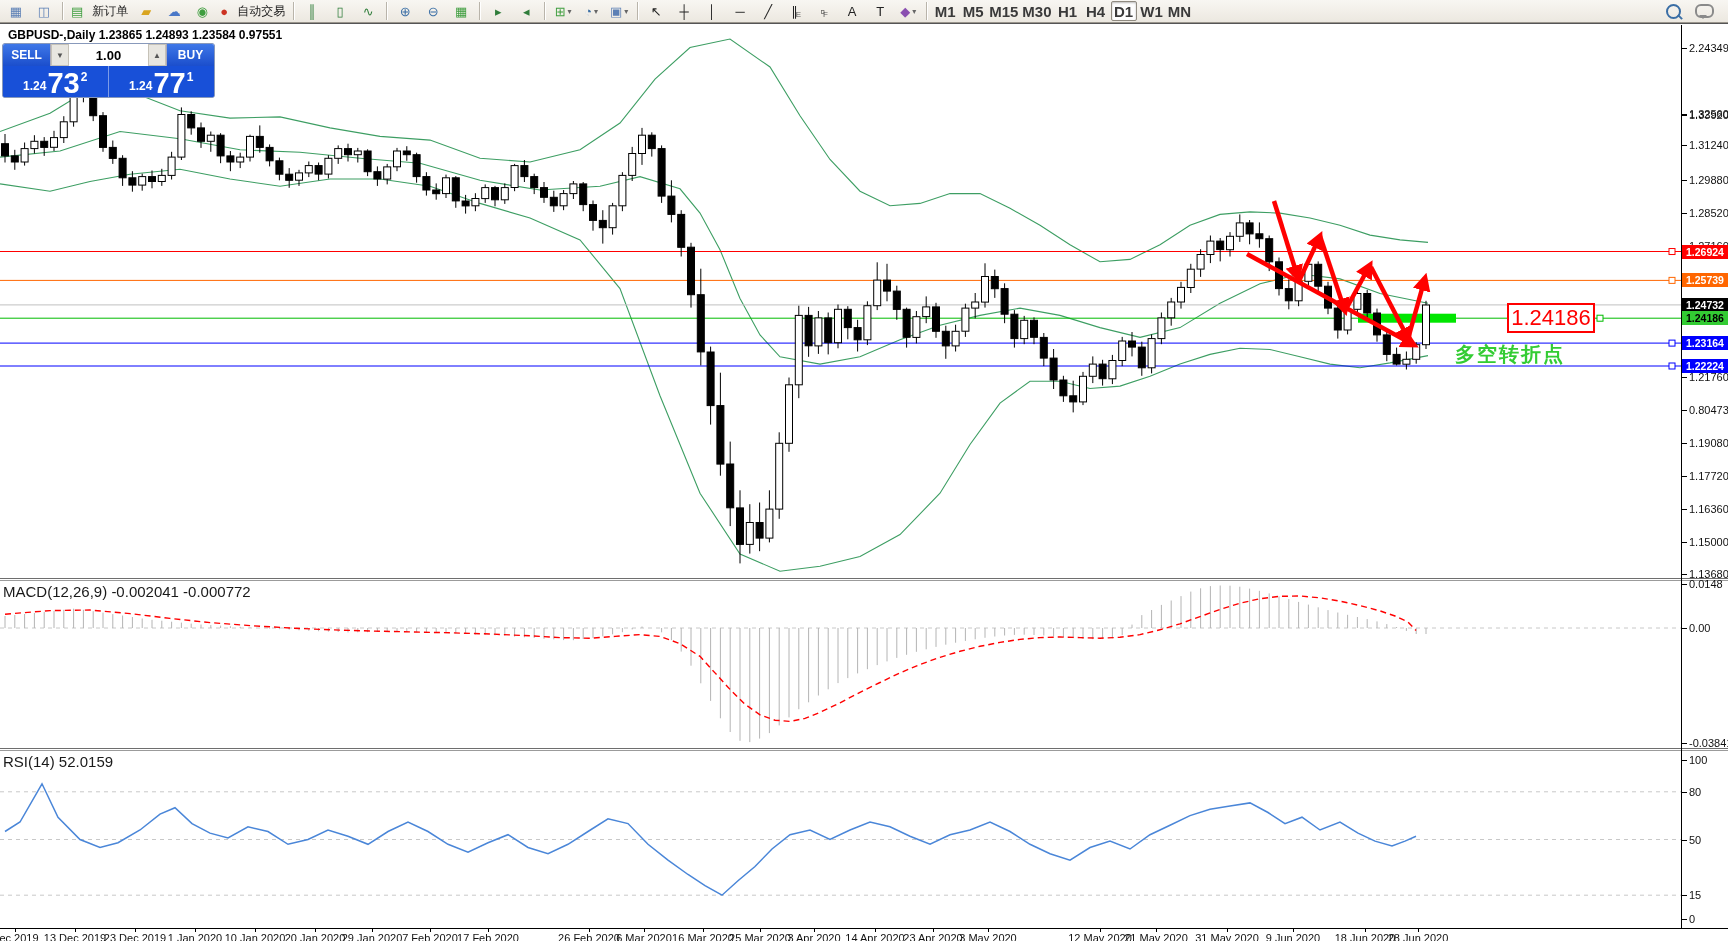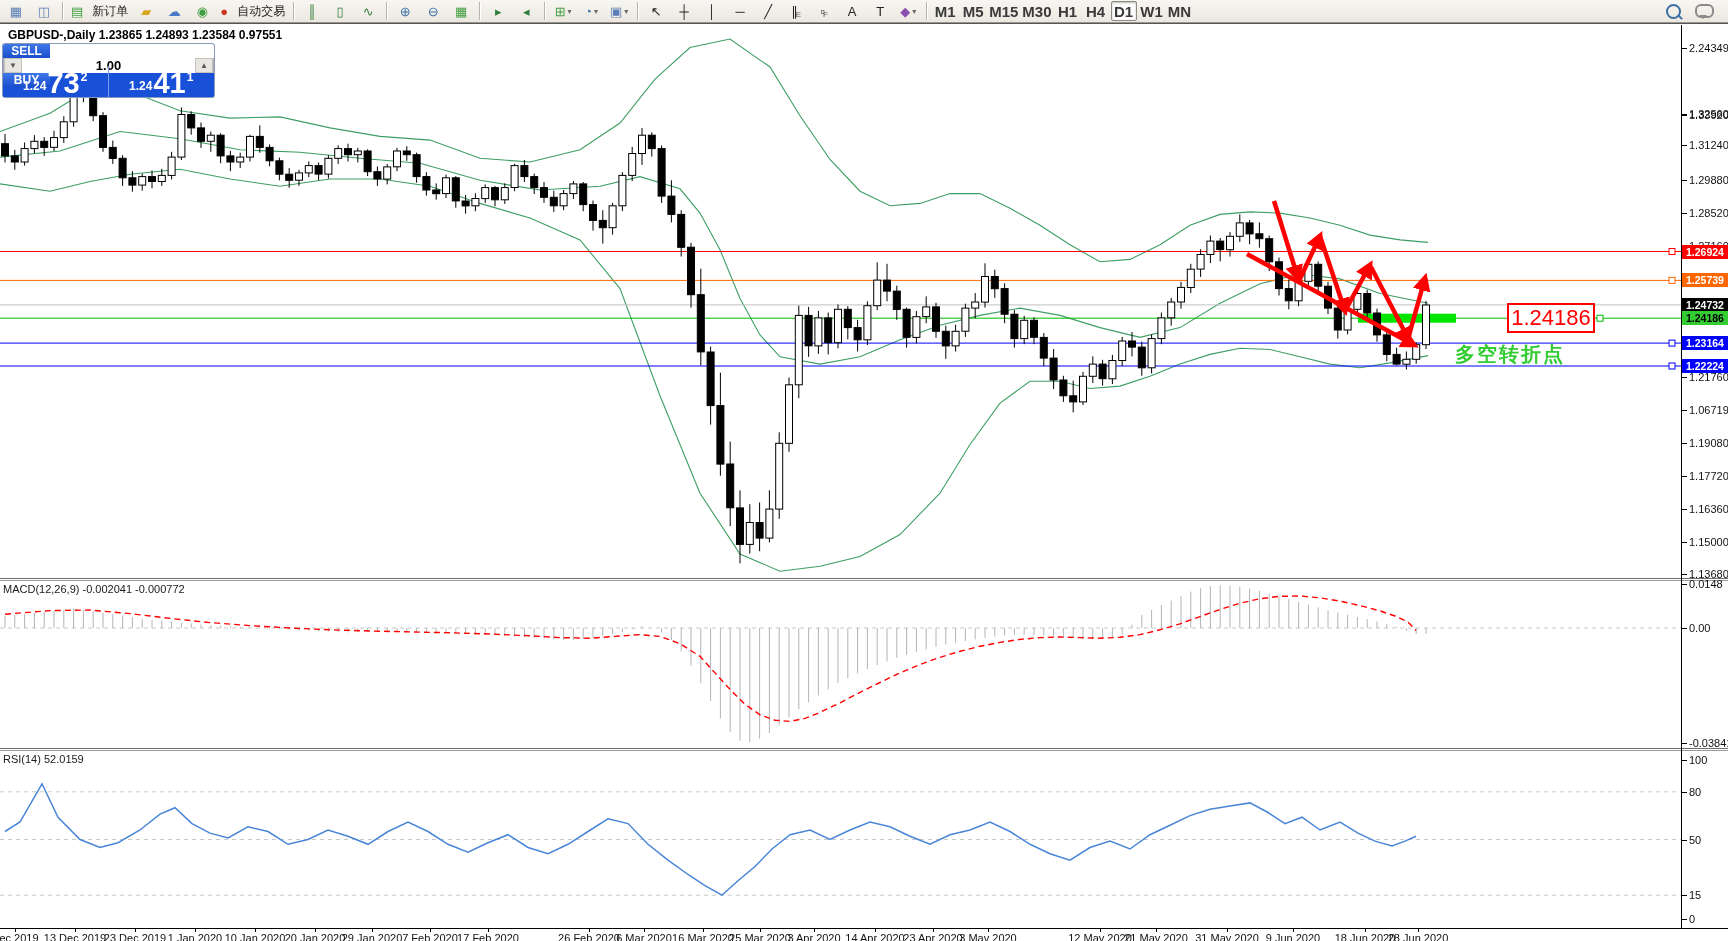--- a/index.html
+++ b/index.html
@@ -34,25 +34,25 @@
   .axis-v{position:absolute;left:1681px;top:1px;width:1px;height:903px;background:#000;}
   .sep1{position:absolute;left:0;width:1728px;height:1px;background:#6e6e6e;}
   .sep2{position:absolute;left:0;width:1728px;height:1px;background:#fff;border-top:1px solid #9b9b9b;}
   #x-axis-line{position:absolute;left:0;top:904px;width:1728px;height:1px;background:#000;}
   .ytick{position:absolute;left:1689px;transform:translateY(-50%);font-size:11px;color:#111;white-space:nowrap;}
   .ytick:before{content:"";position:absolute;left:-7px;top:50%;width:5px;height:1px;background:#000;}
   .ptag{position:absolute;left:1682px;transform:translateY(-50%);height:14px;line-height:14px;
         font-size:10.5px;font-weight:bold;padding:0 4px;min-width:40px;}
   .xlab{position:absolute;top:908px;transform:translateX(-50%);font-size:11px;color:#111;white-space:nowrap;}
   .xtick{position:absolute;top:904px;width:1px;height:4px;background:#000;}
-  .paneLabel{position:absolute;font-size:11px;color:#1a1a1a;z-index:4;}
+  .paneLabel{position:absolute;font-size:15px;color:#1a1a1a;z-index:4;}
   
   #oneclick{position:absolute;left:2px;top:19px;width:211px;z-index:6;
      border:1px solid #8899bb;border-radius:3px;overflow:hidden;background:#1850d8;}
-  #oc-top{display:flex;height:22px;background:#fff;flex-direction:column;}
+  #oc-top{display:flex;height:22px;background:#fff;}
   .oc-btn{width:47px;background:linear-gradient(#3f78e8,#1b4ecc);color:#fff;font-size:12px;font-weight:bold;
      display:flex;align-items:center;justify-content:center;}
   #oc-vol{flex:1;display:flex;border-left:1px solid #aab;border-right:1px solid #aab;}
   .oc-spin{width:16px;background:#e8e6e0;color:#555;font-size:8px;display:flex;align-items:center;justify-content:center;border:1px solid #c6c2b8;}
   #oc-vol-val{flex:1;display:flex;align-items:center;justify-content:center;font-size:13px;font-weight:bold;color:#000;background:#fff;}
   #oc-prices{display:flex;height:31px;background:#1850d8;color:#fff;}
   .oc-half{width:50%;position:relative;display:flex;align-items:flex-end;justify-content:center;padding-bottom:1px;box-sizing:border-box;}
   .oc-half.sell{border-right:1px solid #7c9be8;}
   .pr-small{font-size:12px;font-weight:bold;margin:0 1px 3px 0;}
   .pr-big{font-size:29px;font-weight:bold;line-height:26px;}
@@ -196,21 +196,21 @@
         <div class="oc-btn">BUY</div>
       </div>
       <div id="oc-prices">
         <div class="oc-half sell">
           <span class="pr-small">1.24</span>
           <span class="pr-big">73</span>
           <span class="pr-sup">2</span>
         </div>
         <div class="oc-half">
           <span class="pr-small">1.24</span>
-          <span class="pr-big">41</span>
+          <span class="pr-big">77</span>
           <span class="pr-sup">1</span>
         </div>
       </div>
     </div>
 
     <svg id="svg-main" width="1681" height="553">
         <path d="M0.0,106.5 L50.0,88.3 L90.0,63.9 L130.0,66.3 L180.0,85.8 L230.0,93.1 L280.0,91.9 L330.0,102.9 L380.0,111.4 L430.0,115.1 L480.0,133.3 L530.0,137.0 L580.0,124.8 L620.0,98.0 L655.0,54.2 L690.0,22.5 L730.0,14.0 L770.0,42.0 L800.0,90.7 L830.0,134.5 L860.0,166.2 L890.0,180.8 L920.0,178.4 L950.0,168.6 L980.0,168.6 L1010.0,183.3 L1040.0,200.3 L1070.0,219.8 L1100.0,236.8 L1130.0,234.4 L1160.0,219.8 L1190.0,200.3 L1220.0,189.4 L1250.0,186.9 L1280.0,188.1 L1310.0,193.0 L1340.0,200.3 L1370.0,210.1 L1400.0,214.9 L1428.0,217.4" fill="none" stroke="#3d9e63" stroke-width="1.1"></path>
         <path d="M0.0,132.1 L60.0,126.0 L120.0,106.5 L180.0,113.8 L240.0,124.8 L300.0,127.2 L360.0,133.3 L420.0,138.2 L480.0,155.3 L540.0,165.0 L600.0,161.3 L640.0,151.6 L680.0,163.8 L700.0,188.1 L720.0,224.7 L740.0,273.4 L760.0,309.9 L780.0,331.8 L820.0,339.1 L860.0,331.8 L900.0,314.8 L940.0,300.2 L980.0,290.4 L1020.0,283.1 L1060.0,290.4 L1100.0,302.6 L1140.0,312.4 L1180.0,302.6 L1220.0,278.3 L1260.0,258.8 L1300.0,249.0 L1340.0,253.9 L1380.0,268.5 L1428.0,278.3" fill="none" stroke="#3d9e63" stroke-width="1.1"></path>
         <path d="M0.0,158.9 L50.0,166.2 L90.0,156.5 L130.0,149.2 L180.0,144.3 L230.0,154.0 L280.0,161.3 L330.0,154.0 L380.0,154.0 L430.0,161.3 L480.0,178.4 L530.0,193.0 L580.0,214.9 L620.0,263.6 L660.0,370.8 L700.0,468.2 L740.0,529.1 L780.0,546.2 L820.0,541.3 L860.0,531.6 L900.0,509.6 L940.0,468.2 L970.0,419.5 L1000.0,378.1 L1030.0,356.2 L1060.0,356.2 L1090.0,363.5 L1120.0,361.1 L1150.0,351.3 L1180.0,339.1 L1210.0,329.4 L1240.0,323.3 L1270.0,324.5 L1300.0,331.8 L1330.0,339.1 L1360.0,342.8 L1390.0,337.9 L1428.0,330.6" fill="none" stroke="#3d9e63" stroke-width="1.1"></path>
         <line x1="0" y1="226.5" x2="1681" y2="226.5" stroke="#ff0000" stroke-width="1"></line>
@@ -706,21 +706,21 @@
 
     <div id="y-axis">
         <span class="ytick" style="top: 23.993px;">2.24349</span>
         <span class="ytick" style="top: 57.1184px; margin-top: 34px;">1.33920</span>
         <span class="ytick" style="top: 90.2438px;">1.32560</span>
         <span class="ytick" style="top: 121px;">1.31240</span>
         <span class="ytick" style="top: 155.52px;">1.29880</span>
         <span class="ytick" style="top: 188.646px;">1.28520</span>
         <span class="ytick" style="top: 221.771px;">1.27160</span>
         <span class="ytick" style="top: 353.299px;">1.21760</span>
-        <span class="ytick" style="top: 386.424px;">1.06719</span>
+        <span class="ytick" style="top: 386.424px;">0.80473</span>
         <span class="ytick" style="top: 418.575px;">1.19080</span>
         <span class="ytick" style="top: 451.701px;">1.17720</span>
         <span class="ytick" style="top: 484.826px;">1.16360</span>
         <span class="ytick" style="top: 517.952px;">1.15000</span>
         <span class="ytick" style="top: 550.103px;">1.13680</span>
       </div>
     <div id="macd-axis">
         <span class="ytick" style="top: 559.704px;">0.0148</span>
         <span class="ytick" style="top: 604px;">0.00</span>
         <span class="ytick" style="top: 718.976px;">-0.038415</span>

